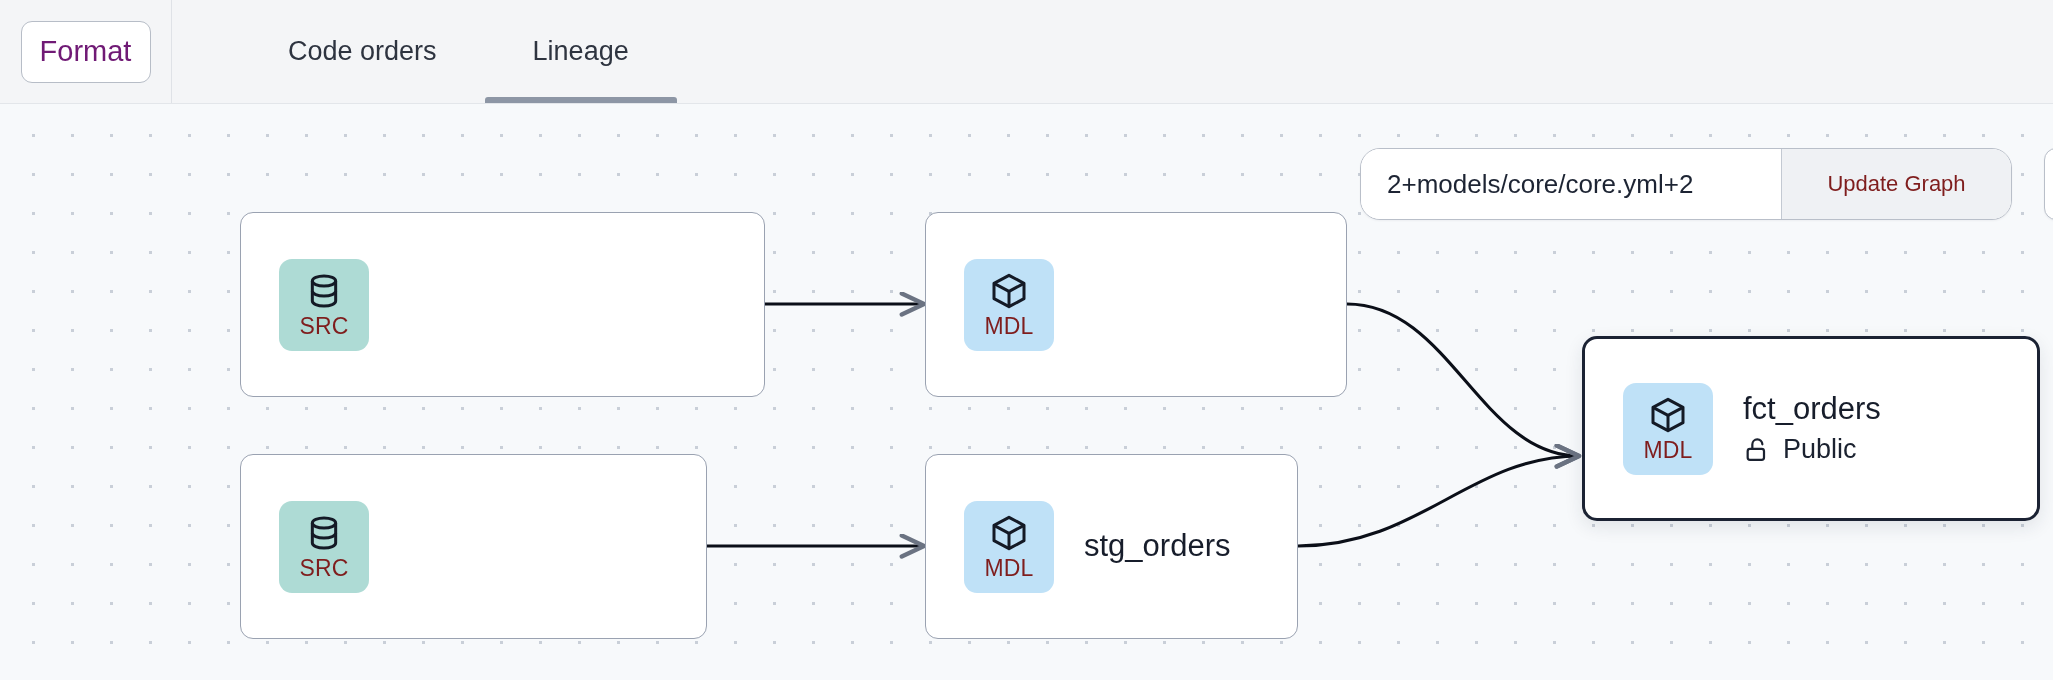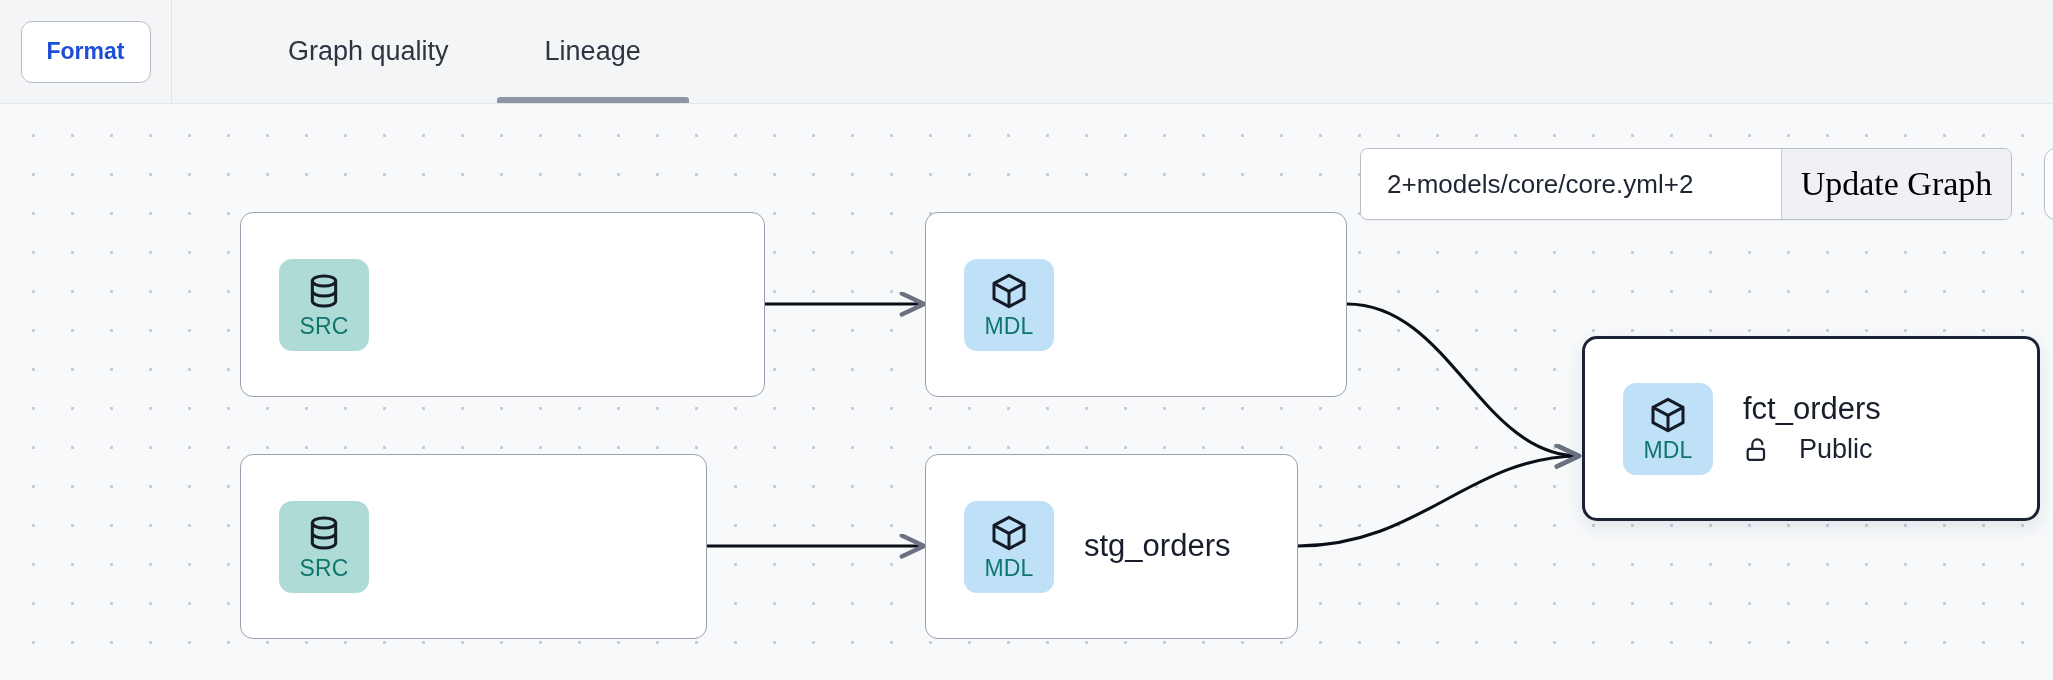--- a/index.html
+++ b/index.html
@@ -34,27 +34,26 @@
     justify-content: center;
     flex: 0 0 auto;
   }
 
   .format-btn {
     width: 130px;
     height: 62px;
     background: #ffffff;
     border: 1.6px solid #b7bdc7;
     border-radius: 11px;
-    color: #1d4ed8;
-    font-size: 23px;
+    color: #701a75;
+    font-size: 29px;
     display: flex;
     align-items: center;
     justify-content: center;
     cursor: pointer;
-    font-weight: bold;
   }
 
   .tabs {
     display: flex;
     align-items: flex-start;
     height: 103px;
     padding-left: 68px;
     gap: 0px;
   }
 
@@ -96,48 +95,48 @@
   
   .graph-controls {
     position: absolute;
     top: 44px;
     left: 1360px;
     display: flex;
     align-items: center;
     height: 72px;
     background: #ffffff;
     border: 1.6px solid #b9bfc9;
-    border-radius: 8px;
+    border-radius: 20px;
     overflow: hidden;
     box-shadow: 0 1px 2px rgba(30,40,60,.05);
   }
   .selector-input {
     width: 420px;
     height: 100%;
     border: none;
     outline: none;
     background: #ffffff;
     padding: 0 26px;
     font-size: 26px;
     color: #1d2433;
     font-family: "Liberation Sans", sans-serif;
   }
   .update-btn {
     width: 230px;
     height: 100%;
     background: #eff1f4;
     border: none;
     border-left: 1.6px solid #c3c9d2;
-    color: #000000;
-    font-size: 34px;
+    color: #7f1d1d;
+    font-size: 22px;
     display: flex;
     align-items: center;
     justify-content: center;
     cursor: pointer;
-    font-family: Liberation Serif, serif;
+    font-family: Liberation Sans, sans-serif;
   }
 
   .side-control {
     position: absolute;
     top: 44px;
     left: 2044px;
     width: 70px;
     height: 72px;
     background: #ffffff;
     border: 1.6px solid #b9bfc9;
@@ -180,53 +179,53 @@
     align-items: center;
     justify-content: center;
     gap: 0px;
     flex: 0 0 auto;
   }
   .badge.src { background: #aedbd5; }
   .badge.mdl { background: #bfe1f7; }
   .badge svg { display: block; }
   .badge-text {
     font-size: 23px;
-    color: #0f766e;
+    color: #7f1d1d;
     line-height: 1;
     margin-top: 4px;
     letter-spacing: .2px;
   }
 
   .node-body { display: flex; flex-direction: column; gap: 8px; }
   .node-title {
     font-size: 31px;
     color: #171d2b;
     white-space: nowrap;
     line-height: 1.1;
   }
   .node-meta {
     display: flex;
     align-items: center;
-    gap: 28px;
+    gap: 12px;
     font-size: 27px;
     color: #1b2230;
   }
   .node-meta svg { display: block; flex: 0 0 auto; }
 </style>
 </head>
 <body>
 
 <div class="topbar">
 
   <div class="format-zone">
     <div class="format-btn">Format</div>
   </div>
 
   <div class="tabs">
-    <div class="tab">Graph quality</div>
+    <div class="tab">Code orders</div>
     <div class="tab active">Lineage</div>
   </div>
 
 </div>
 
 <div class="canvas">
 
   <svg class="edges" viewBox="0 0 2053 576" width="2053" height="576">
     <defs>
       <marker id="arrow" markerWidth="10" markerHeight="10" refX="8.5" refY="4" orient="auto" markerUnits="strokeWidth">

